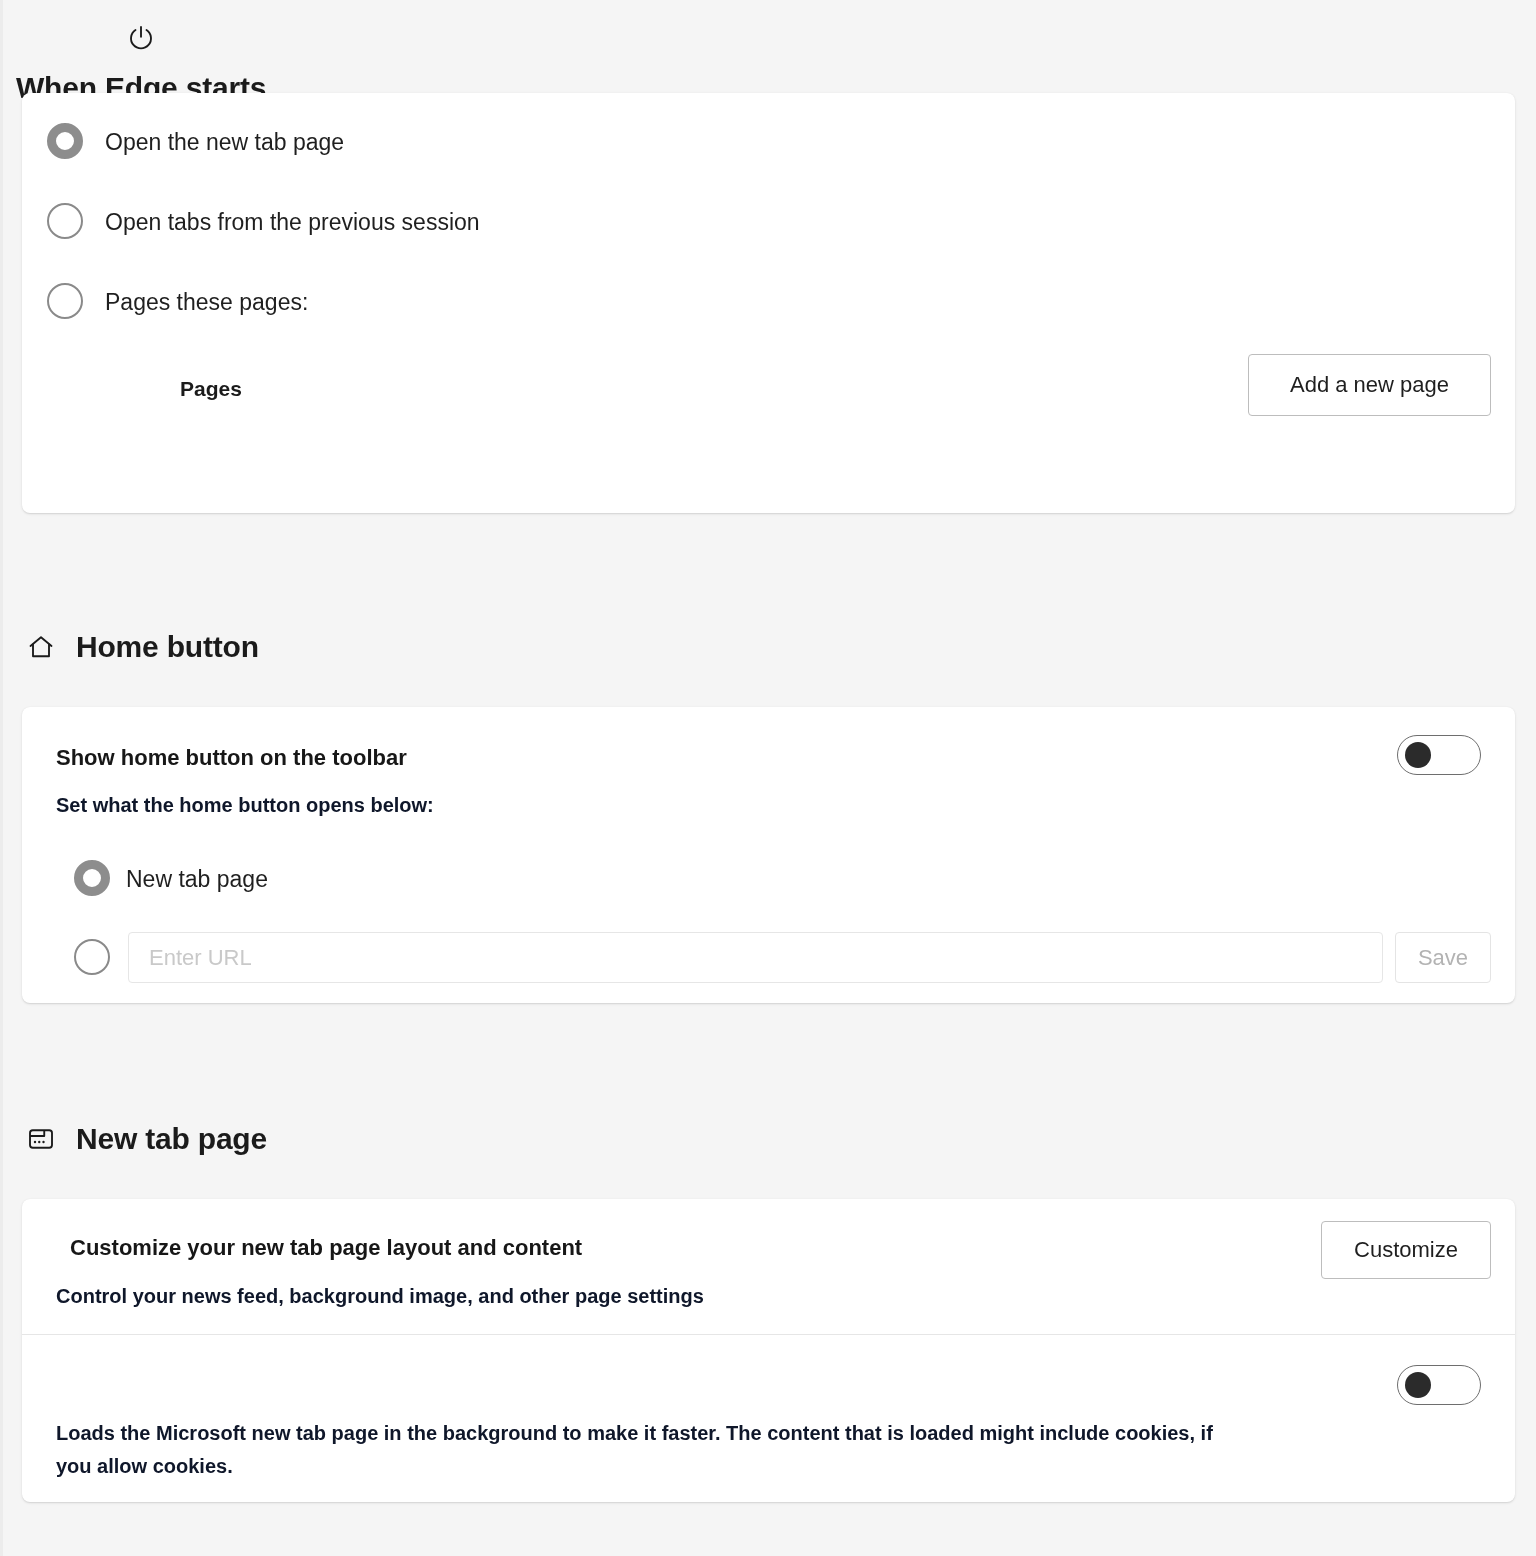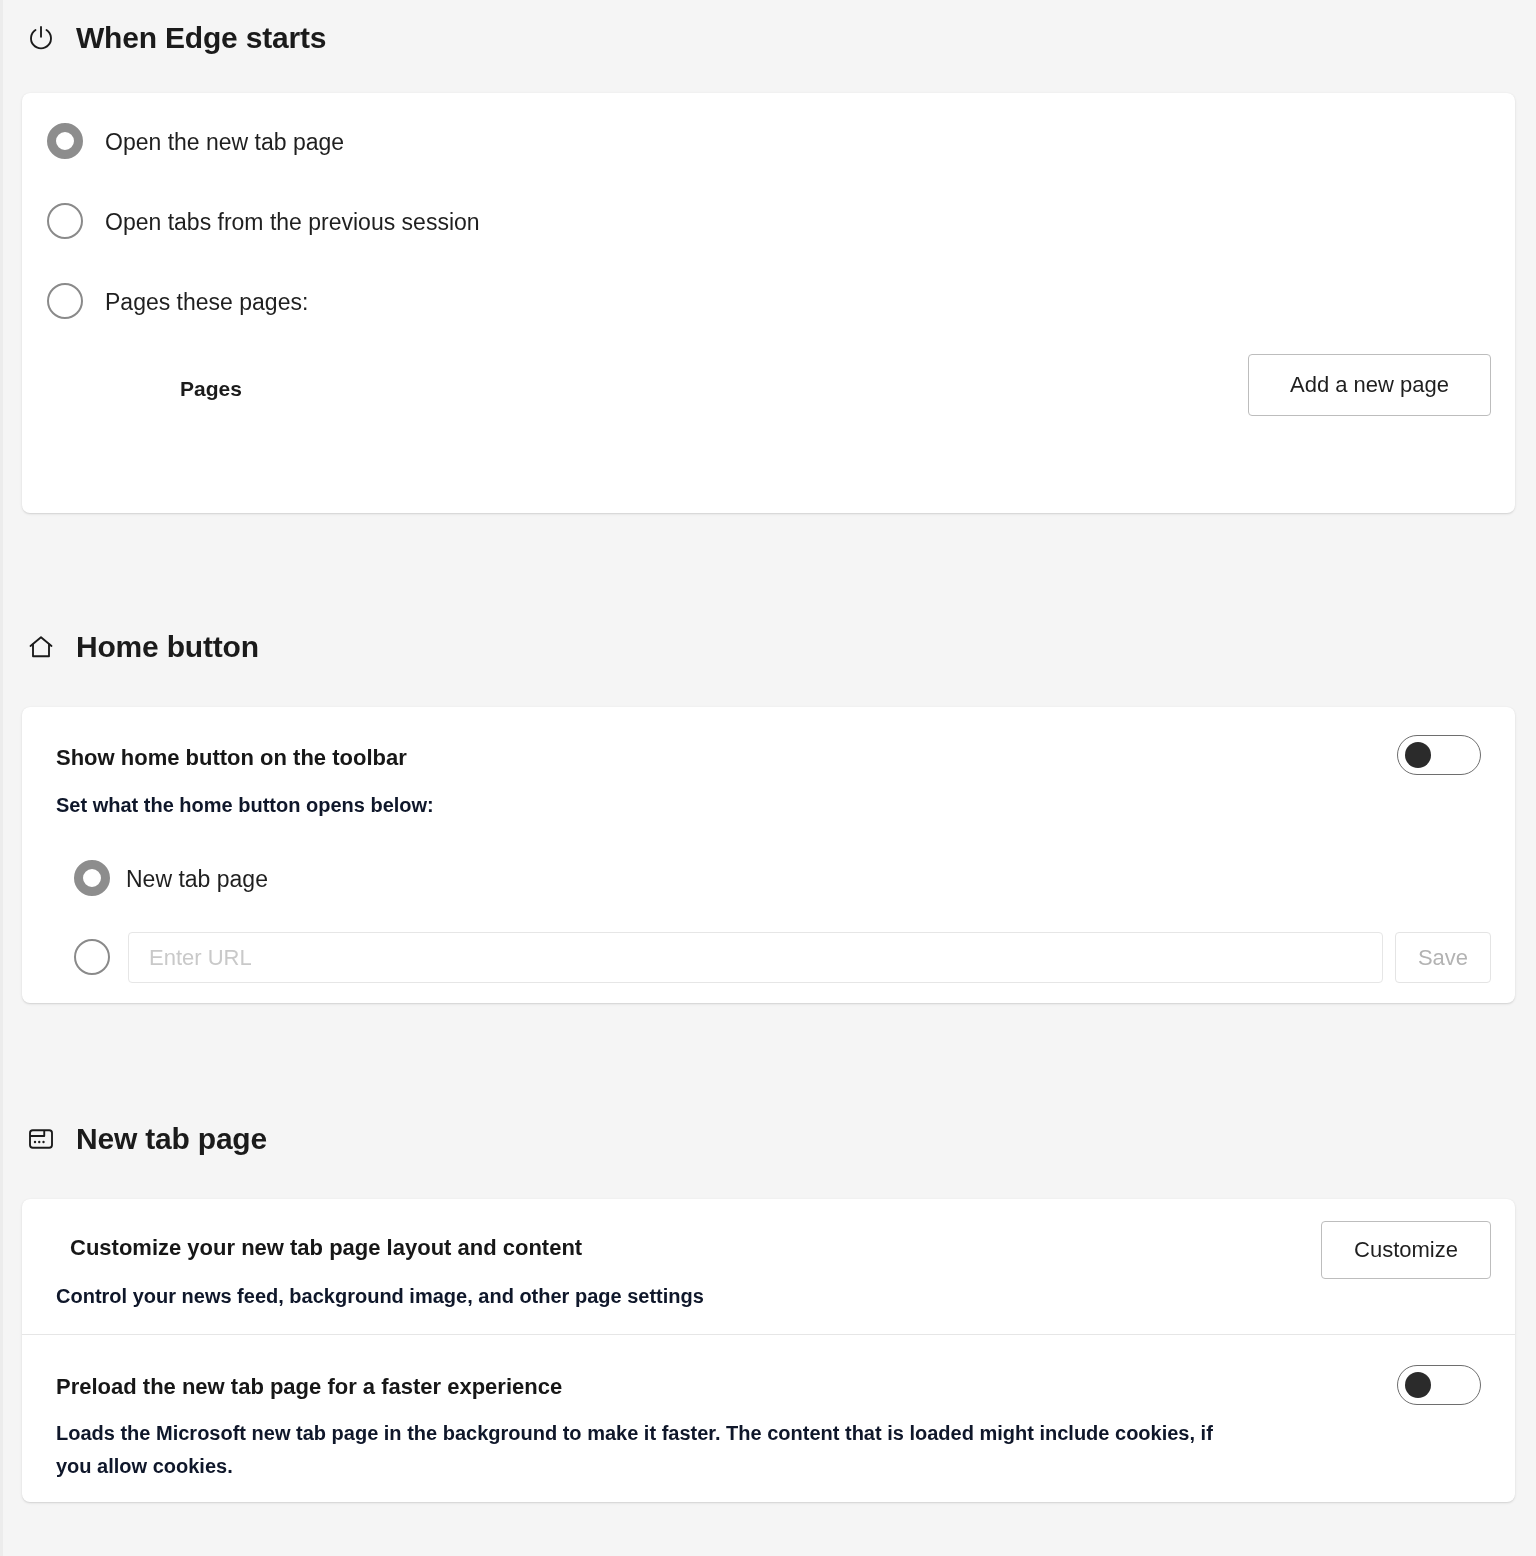--- a/index.html
+++ b/index.html
@@ -156,21 +156,21 @@
     background: #2b2b2b;
   }
 </style>
 </head>
 <body>
 
 <div class="page">
 
   <div class="edge-strip"></div>
 
-  <div class="section-head" style="left:24px; top:21px;">
+  <div class="section-head" style="left:16px; top:21px;flex-direction:column;">
     <span class="sec-icon">
       <svg width="30" height="30" viewBox="0 0 24 24" fill="none" stroke="#1b1b1b" stroke-width="1.5" stroke-linecap="round">
         <path d="M12 3.2 L12 11"></path>
         <path d="M7.6 5.6 A8 8 0 1 0 16.4 5.6"></path>
       </svg>
     </span>
     <span class="sec-title">When Edge starts</span>
   </div>
 
   <div class="card" style="left:22px; top:93px; width:1493px; height:420px;">
@@ -232,21 +232,20 @@
   </div>
 
   <div class="card" style="left:22px; top:1199px; width:1493px; height:303px;">
 
     <div class="txt row-title-semibold" style="left:48px; top:38px;">Customize your new tab page layout and content</div>
     <div class="txt row-sub" style="left:34px; top:84px;">Control your news feed, background image, and other page settings</div>
     <button class="btn" style="left:1299px; top:22px; width:170px; height:58px;">Customize</button>
 
     <div class="divider" style="top:135px;"></div>
 
-    <div class="txt row-title-semibold" style="left:34px; top:177px;">Preload the new tab page for a faster experience</div>
     <div class="txt row-sub" style="left:34px; top:221px;">Loads the Microsoft new tab page in the background to make it faster. The content that is loaded might include cookies, if</div>
     <div class="txt row-sub" style="left:34px; top:254px;">you allow cookies.</div>
 
     <div class="toggle" style="right:34px; top:166px;">
       <span class="knob"></span>
     </div>
   </div>
 
 </div>
 

